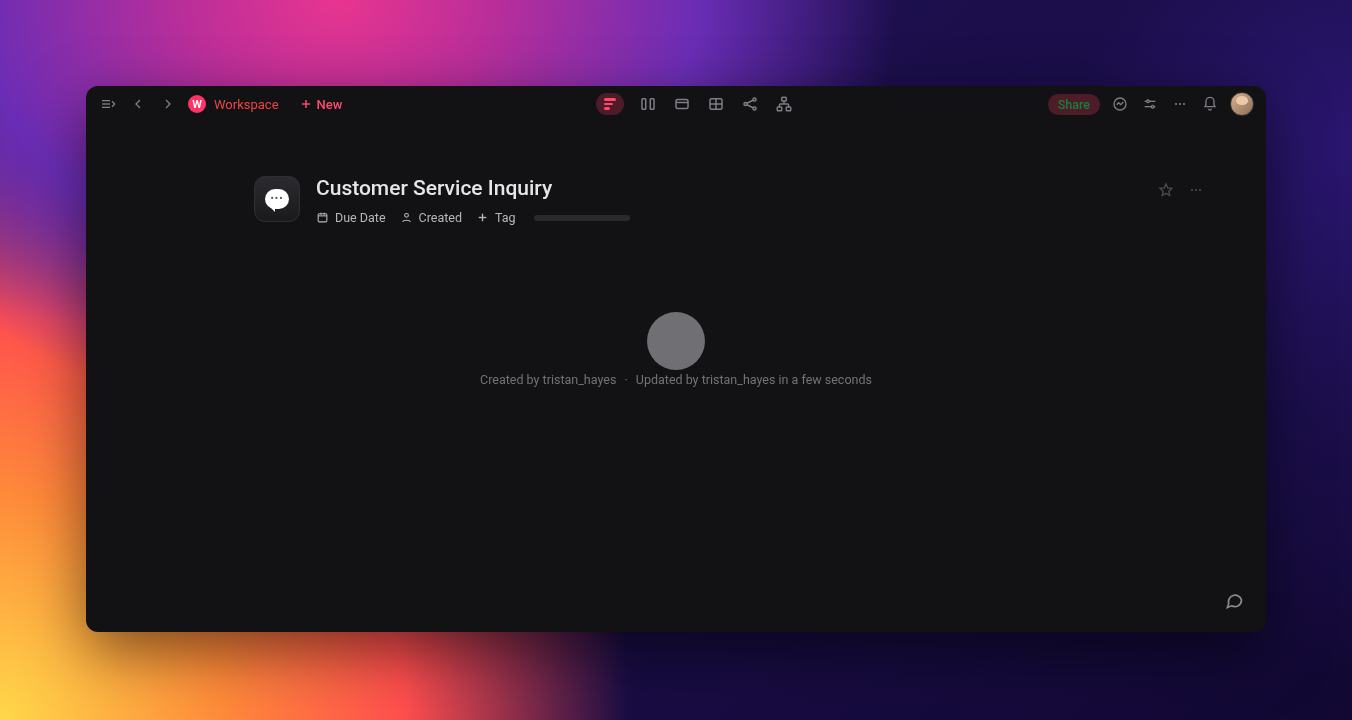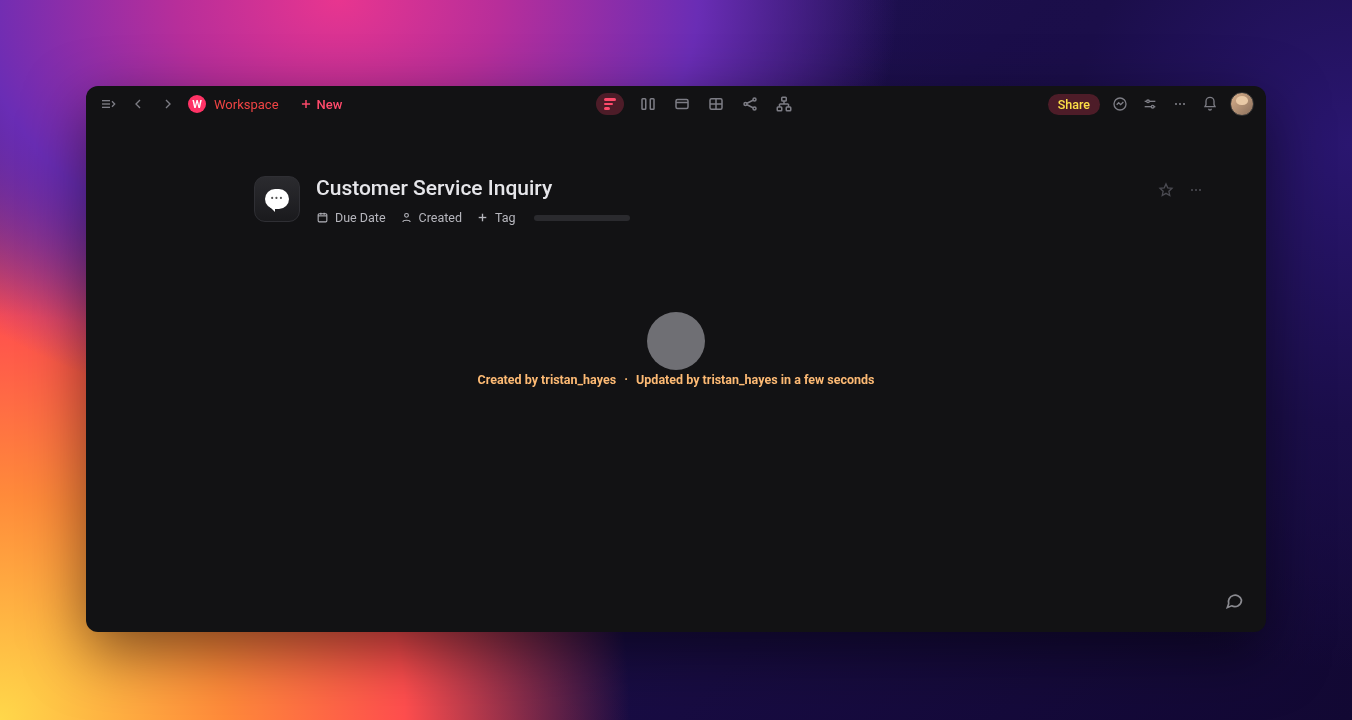--- a/index.html
+++ b/index.html
@@ -35,21 +35,21 @@
   .icon-btn.lg svg { width: 18px; height: 18px; }
   .ws-chip { width: 18px; height: 18px; border-radius: 50%; background: #ff3366; color: #fff; font-size: 11px; font-weight: 600; display: inline-flex; align-items: center; justify-content: center; }
   .ws-label { font-size: 13px; color: #ef4444; margin-left: -2px; }
   .new-btn { display: inline-flex; align-items: center; gap: 4px; color: #ff4a6b; font-size: 13px; font-weight: 500; margin-left: 10px; cursor: pointer; }
   .new-btn svg { width: 14px; height: 14px; }
   .vt-active { width: 28px; height: 22px; border-radius: 11px; background: rgba(255,60,100,0.25); display: inline-flex; align-items: center; justify-content: center; }
   .vt-active .bars { display: flex; flex-direction: column; gap: 2px; }
   .vt-active .bars span { width: 12px; height: 2.5px; background: #ff4a6b; border-radius: 2px; }
   .vt-active .bars span:nth-child(2){ width: 9px; }
   .vt-active .bars span:nth-child(3){ width: 6px; }
-  .share-chip { background: rgba(255,60,100,0.25); color: #fde047; font-size: 12.5px; font-weight: 500; padding: 3px 10px; border-radius: 12px; cursor: pointer; }
+  .share-chip { background: rgba(255,60,100,0.25); color: #15803d; font-size: 12.5px; font-weight: 500; padding: 3px 10px; border-radius: 12px; cursor: pointer; }
   .avatar { width: 24px; height: 24px; border-radius: 50%; background: linear-gradient(135deg,#d9b08c,#8a6f5c); border: 1px solid #333; position: relative; overflow: hidden; }
   .avatar::after { content:""; position:absolute; inset:3px 5px 10px 5px; background:#e9c9a6; border-radius:50% 50% 45% 45%; }
 
   .content { flex: 1; padding: 54px 40px 0 168px; position: relative; }
   .doc-head { display: flex; align-items: flex-start; gap: 16px; }
   .doc-icon {
     width: 46px; height: 46px; border-radius: 11px;
     background: linear-gradient(180deg,#2b2b2f,#1a1a1d);
     display: flex; align-items: center; justify-content: center;
     border: 1px solid #2f2f34;
@@ -68,21 +68,21 @@
   }
   .doc-title { font-size: 21px; color: #e6e6ea; font-weight: 500; }
   .doc-meta { margin-top: 10px; display: flex; align-items: center; gap: 14px; text-align: right; }
   .meta-btn { display: inline-flex; align-items: center; gap: 6px; font-size: 12.5px; color: #b6b6bd; cursor: pointer; }
   .meta-btn svg { width: 13px; height: 13px; stroke: #b6b6bd; }
   .meta-placeholder { width: 96px; height: 6px; background: #2a2a2e; border-radius: 3px; margin-left: 4px; }
   .doc-actions { position: absolute; right: 60px; top: 58px; display: flex; gap: 10px; align-items: center; color: #4b4b52; }
   .doc-actions .icon-btn { color: #4b4b52; }
 
   .loader { position: absolute; left: 50%; top: 190px; transform: translateX(-50%); width: 58px; height: 58px; background: #6f6f74; border-radius: 50%; }
-  .meta-line { position: absolute; left: 50%; top: 250px; transform: translateX(-50%); font-size: 12.5px; color: #fdba74; white-space: nowrap; font-weight: bold; }
+  .meta-line { position: absolute; left: 50%; top: 250px; transform: translateX(-50%); font-size: 12.5px; color: #737373; white-space: nowrap; }
   .meta-line .dot { margin: 0 5px; }
 
   .comment-fab { position: absolute; right: 22px; bottom: 22px; color: #8a8a90; }
   .comment-fab svg { width: 20px; height: 20px; }
 </style>
 </head>
 <body>
 
 <div class="app">
 

